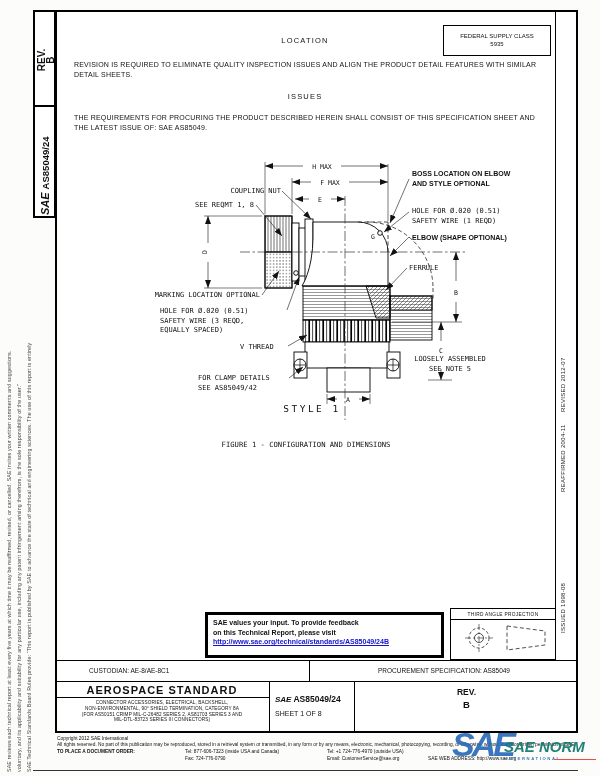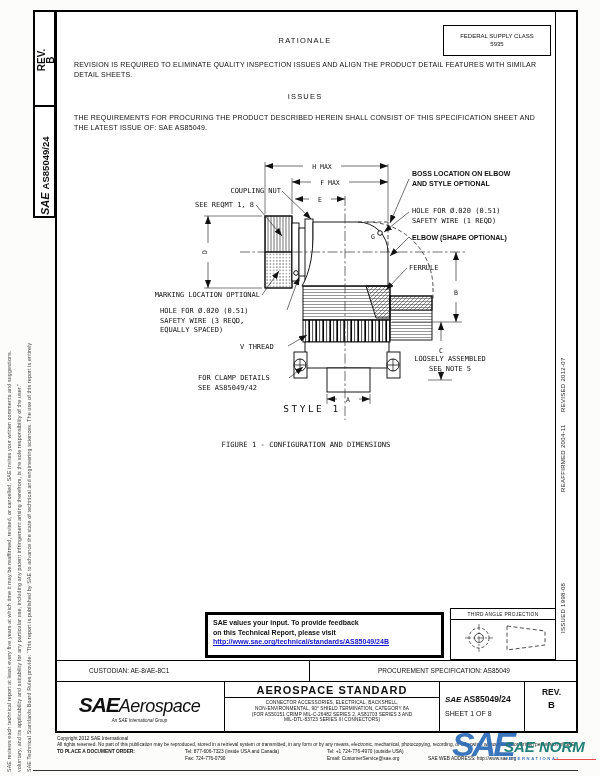--- a/index.html
+++ b/index.html
@@ -74,21 +74,21 @@
 
 <div class="vtext revnote" style="left:560px;top:412px">REVISED 2012-07</div>
 <div class="vtext revnote" style="left:560px;top:492px">REAFFIRMED 2004-11</div>
 <div class="vtext revnote" style="left:560px;top:633px">ISSUED 1998-08</div>
 
 <div class="abs fsc" style="left:443px;top:25px;width:108px;height:31px">
   <div>FEDERAL SUPPLY CLASS</div>
   <div>5935</div>
 </div>
 
-<div class="abs heading" style="left:55px;top:36px;width:500px">RATIONALE</div>
+<div class="abs heading" style="left:55px;top:36px;width:500px">LOCATION</div>
 <div class="abs para" style="left:74px;top:60px;width:468px">REVISION IS REQUIRED TO ELIMINATE QUALITY INSPECTION ISSUES AND ALIGN THE PRODUCT DETAIL FEATURES WITH SIMILAR DETAIL SHEETS.</div>
 <div class="abs heading" style="left:55px;top:92px;width:500px">ISSUES</div>
 <div class="abs para" style="left:74px;top:113px;width:468px">THE REQUIREMENTS FOR PROCURING THE PRODUCT DESCRIBED HEREIN SHALL CONSIST OF THIS SPECIFICATION SHEET AND THE LATEST ISSUE OF: SAE AS85049.</div>
 
 <svg class="abs" style="left:55px;top:150px" width="502" height="332" viewBox="55 150 502 332">
   <defs>
     <marker id="ah" markerWidth="9" markerHeight="7" refX="8" refY="3" orient="auto" markerUnits="userSpaceOnUse">
         <path d="M0,0 L8,3 L0,6 Z" fill="#111"></path>
       </marker>
     <marker id="ahs" markerWidth="9" markerHeight="7" refX="8" refY="3" orient="auto-start-reverse" markerUnits="userSpaceOnUse">
@@ -235,26 +235,20 @@
     </g>
   </svg>
 </div>
 
 <div class="abs custrow" style="left:55px;top:660px;width:523px;height:22px">
   <div class="c1">CUSTODIAN: AE-8/AE-8C1</div>
   <div class="c2">PROCUREMENT SPECIFICATION: AS85049</div>
 </div>
 
 <div class="abs tblock" style="left:55px;top:682px;width:523px;height:51px">
-  <div class="cell tb-logo">
-    <div>
-      <span class="l-sae">SAE</span><span class="l-aero">Aerospace</span>
-    </div>
-    <div class="l-sub">An SAE International Group</div>
-  </div>
   <div class="cell tb-mid">
     <div class="std">AEROSPACE STANDARD</div>
     <div class="desc">
       <div>CONNECTOR ACCESSORIES, ELECTRICAL, BACKSHELL,</div>
       <div>NON-ENVIRONMENTAL, 90° SHIELD TERMINATION, CATEGORY 8A</div>
       <div>(FOR AS50151 CRIMP MIL-C-26482 SERIES 2, AS81703 SERIES 3 AND</div>
       <div>MIL-DTL-83723 SERIES III CONNECTORS)</div>
     </div>
   </div>
   <div class="cell tb-num">

